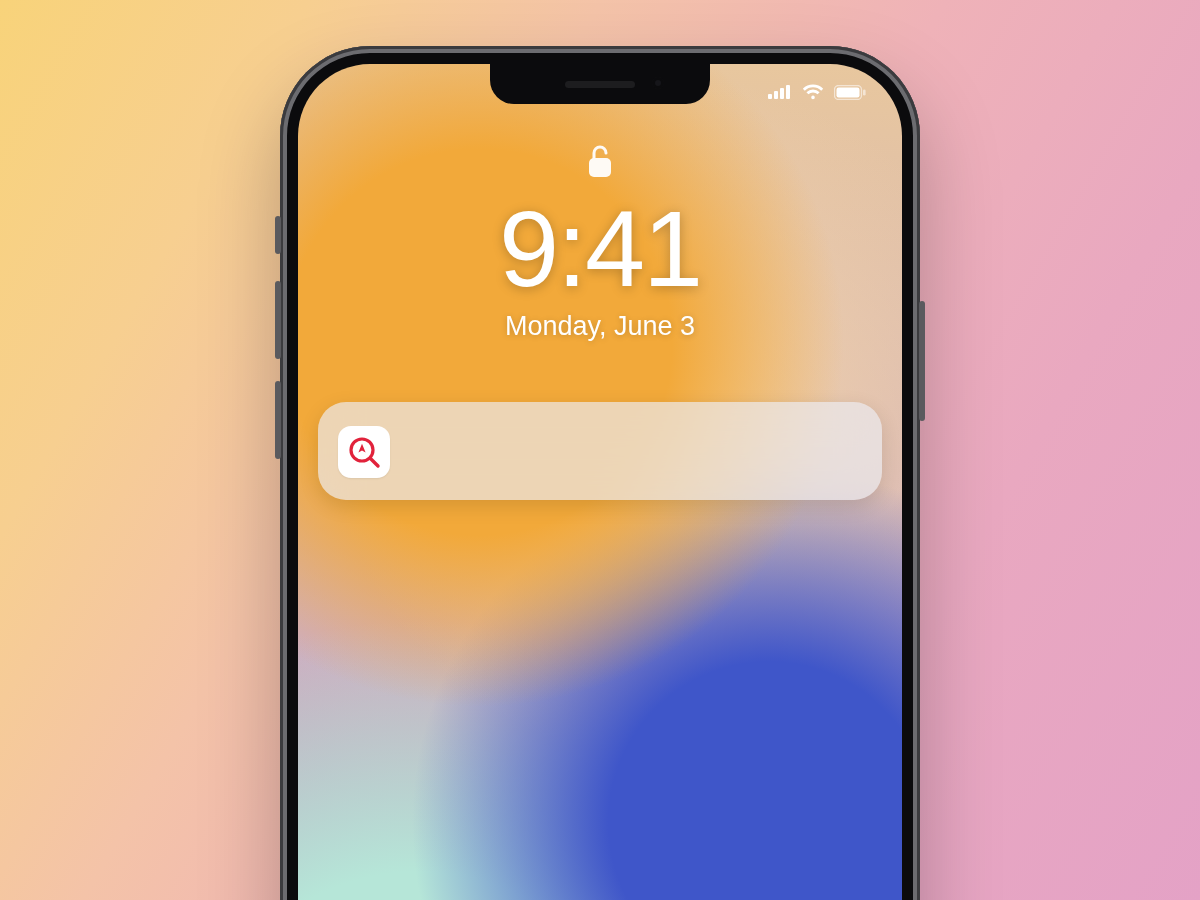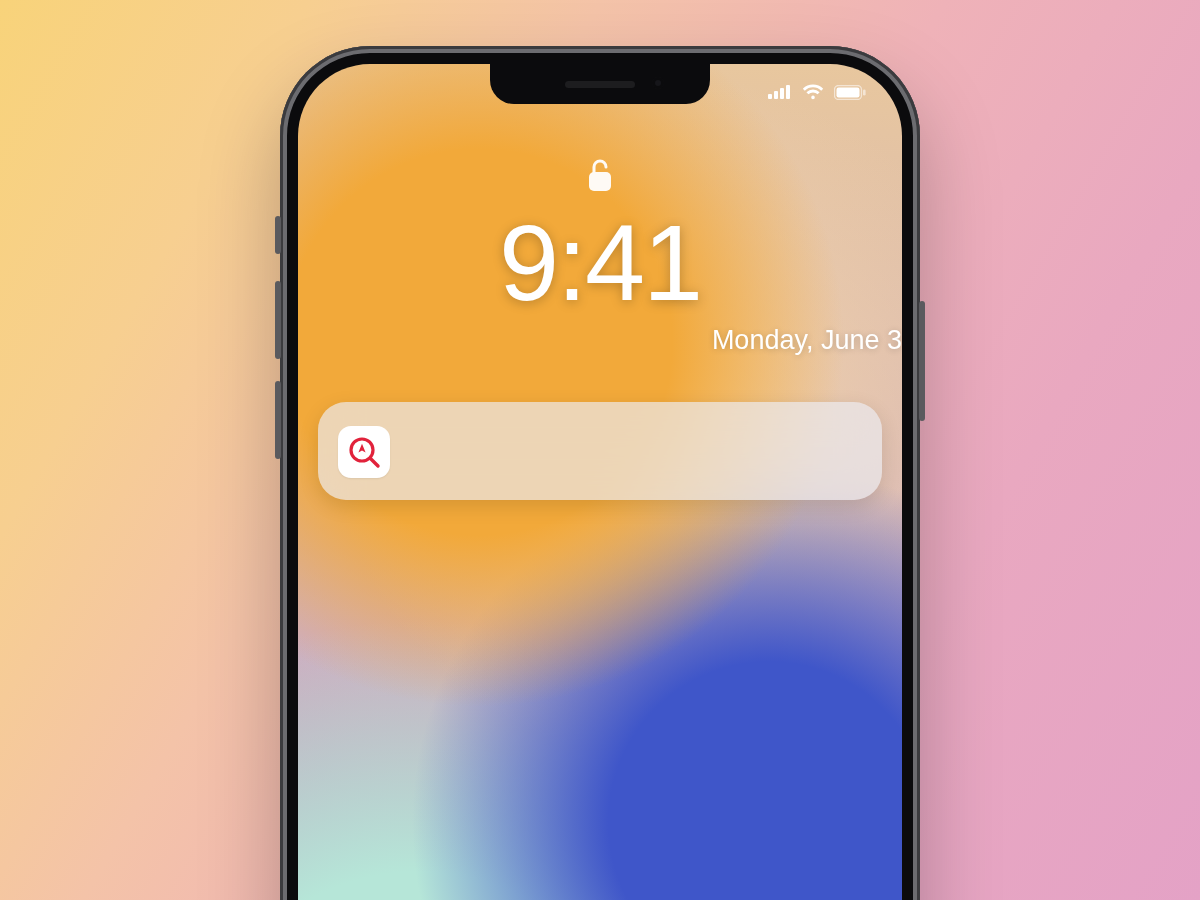--- a/index.html
+++ b/index.html
@@ -75,39 +75,38 @@
     top: 20px; right: 36px;
     display: flex; align-items: center; gap: 10px;
     color: #fff;
     z-index: 40;
   }
   .status svg { display: block; }
 
   
   .lock-area {
     position: absolute;
-    top: 92px; left: 0; right: 0;
+    top: 78px; left: 0; right: 0;
     text-align: center;
     color: #fff;
     z-index: 10;
   }
   .lock-area .lock-icon { display: inline-block; margin-bottom: 8px; opacity: .95; }
   .time {
     font-size: 108px;
     font-weight: 300;
     letter-spacing: -2px;
     line-height: 1.05;
     text-shadow: 0 2px 12px rgba(0,0,0,.25);
   }
   .date {
     margin-top: 6px;
     font-size: 27px;
     font-weight: 400;
     text-shadow: 0 1px 6px rgba(0,0,0,.2);
-    text-align: right;
   }
 
   
   .notif {
     position: absolute;
     top: 338px;
     left: 20px; right: 20px;
     background: rgba(235,235,240,.68);
     backdrop-filter: blur(20px);
     -webkit-backdrop-filter: blur(20px);

